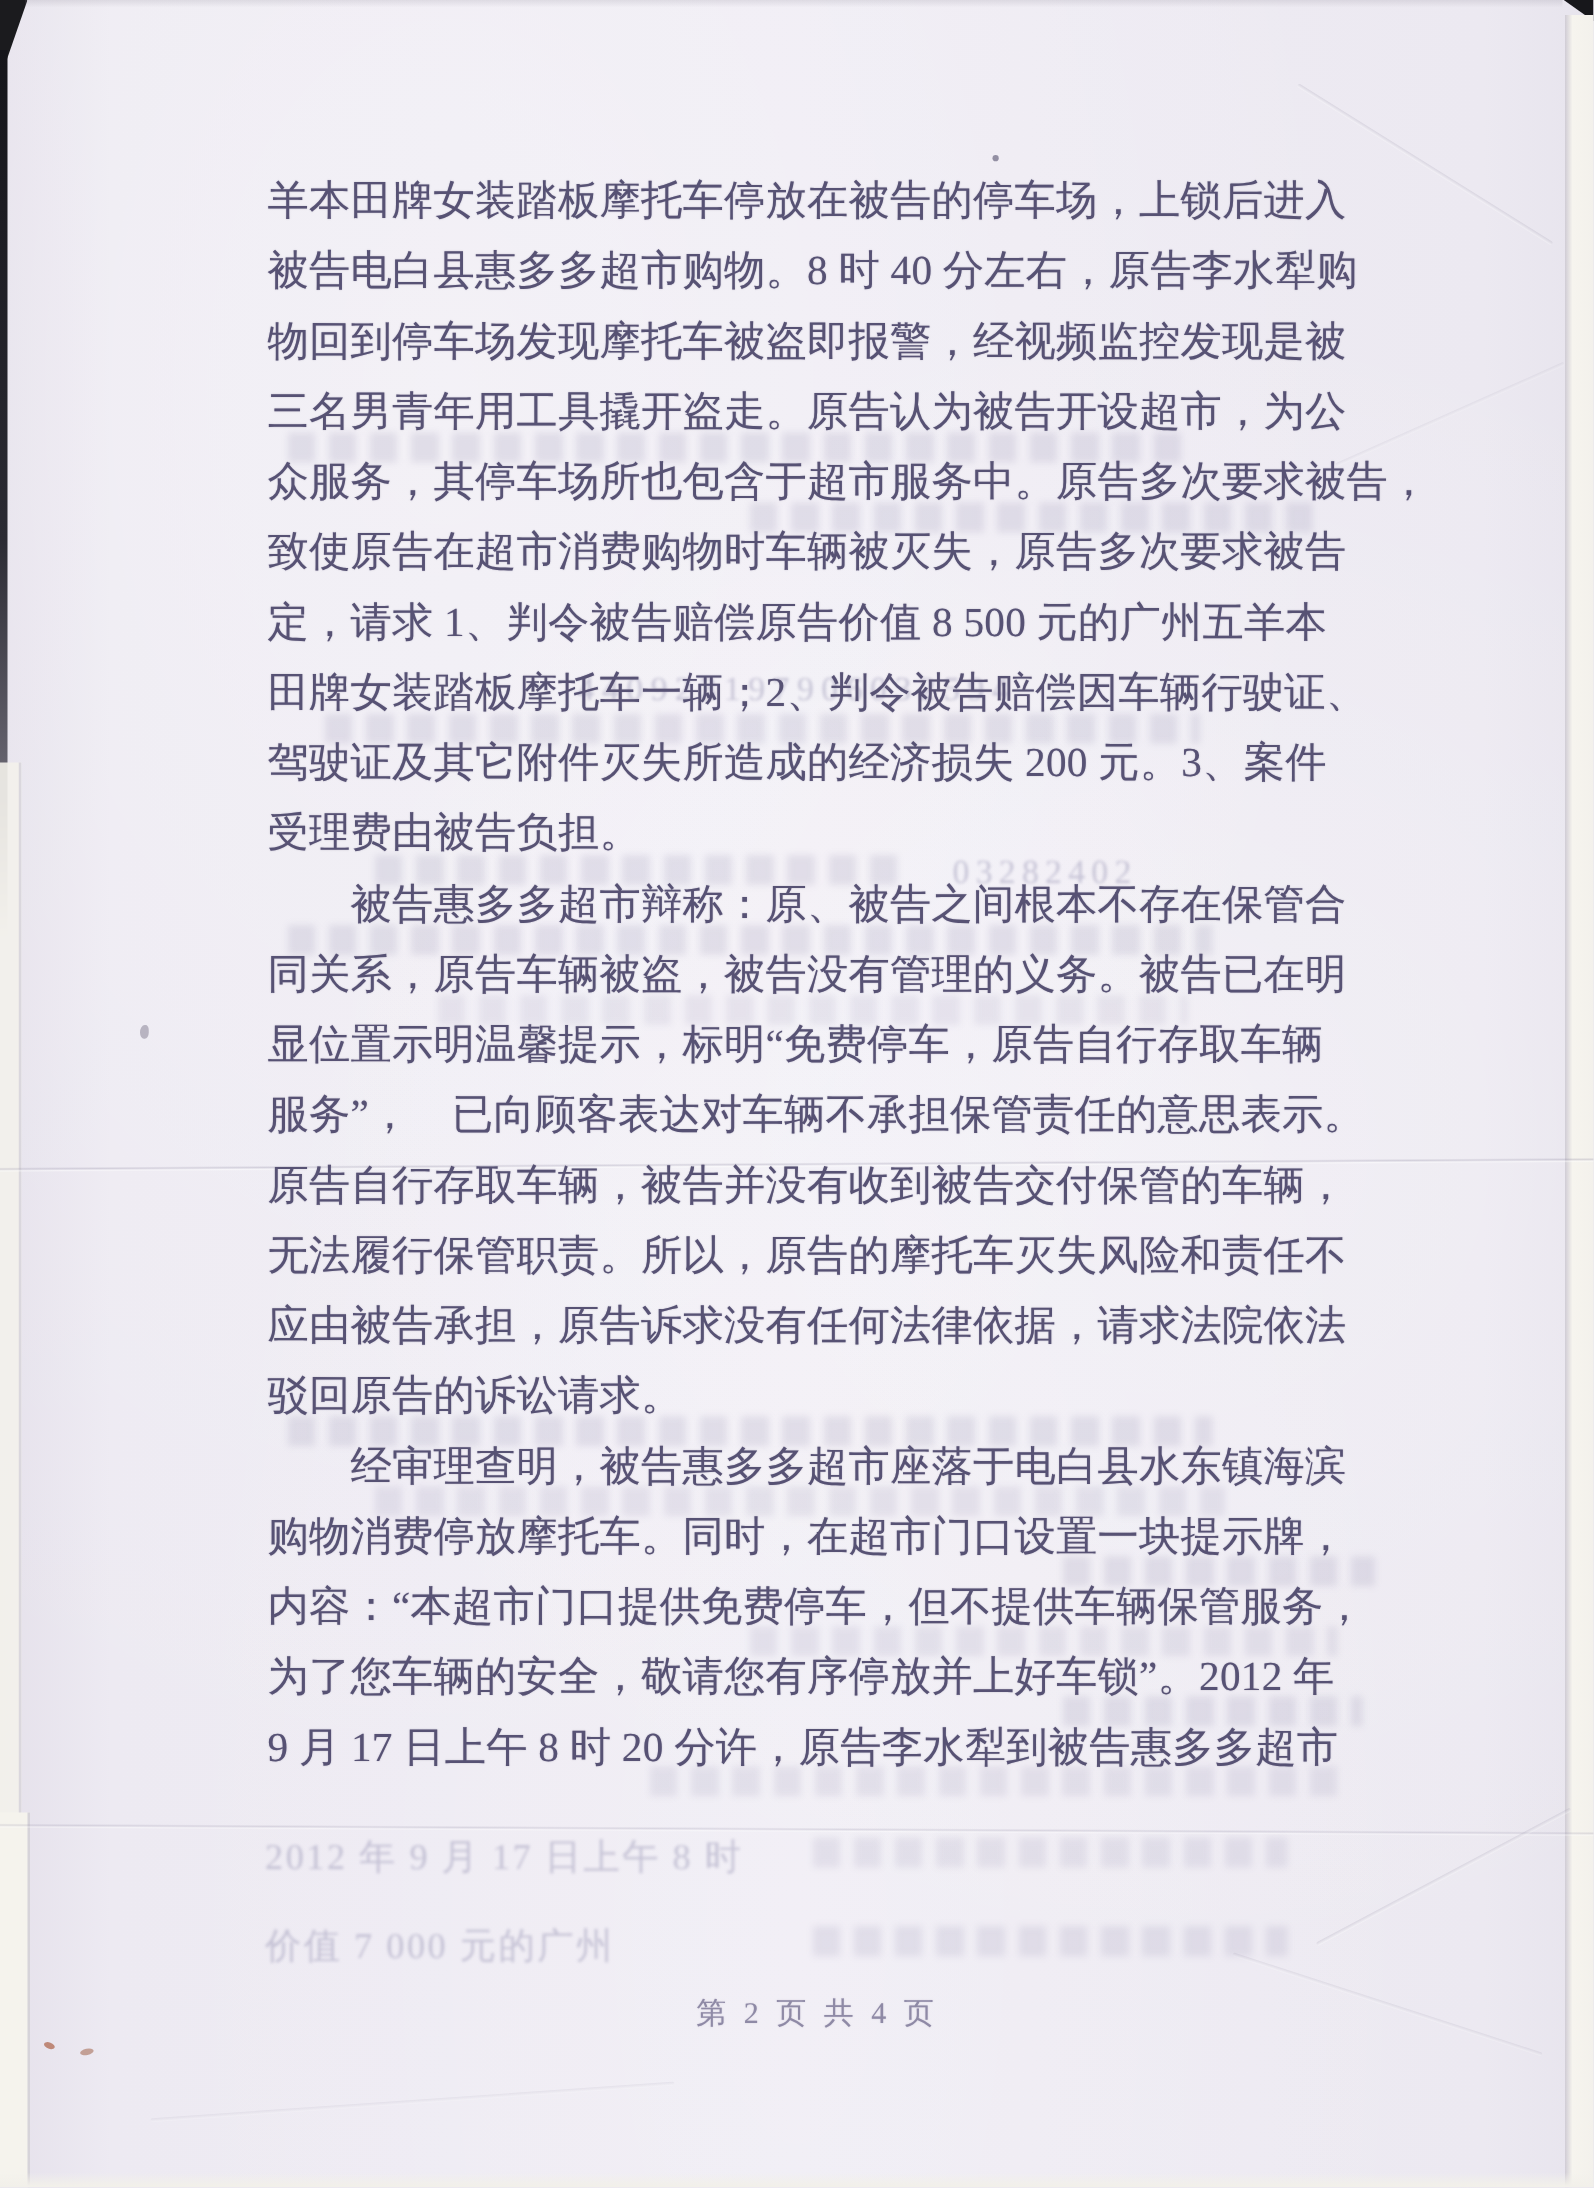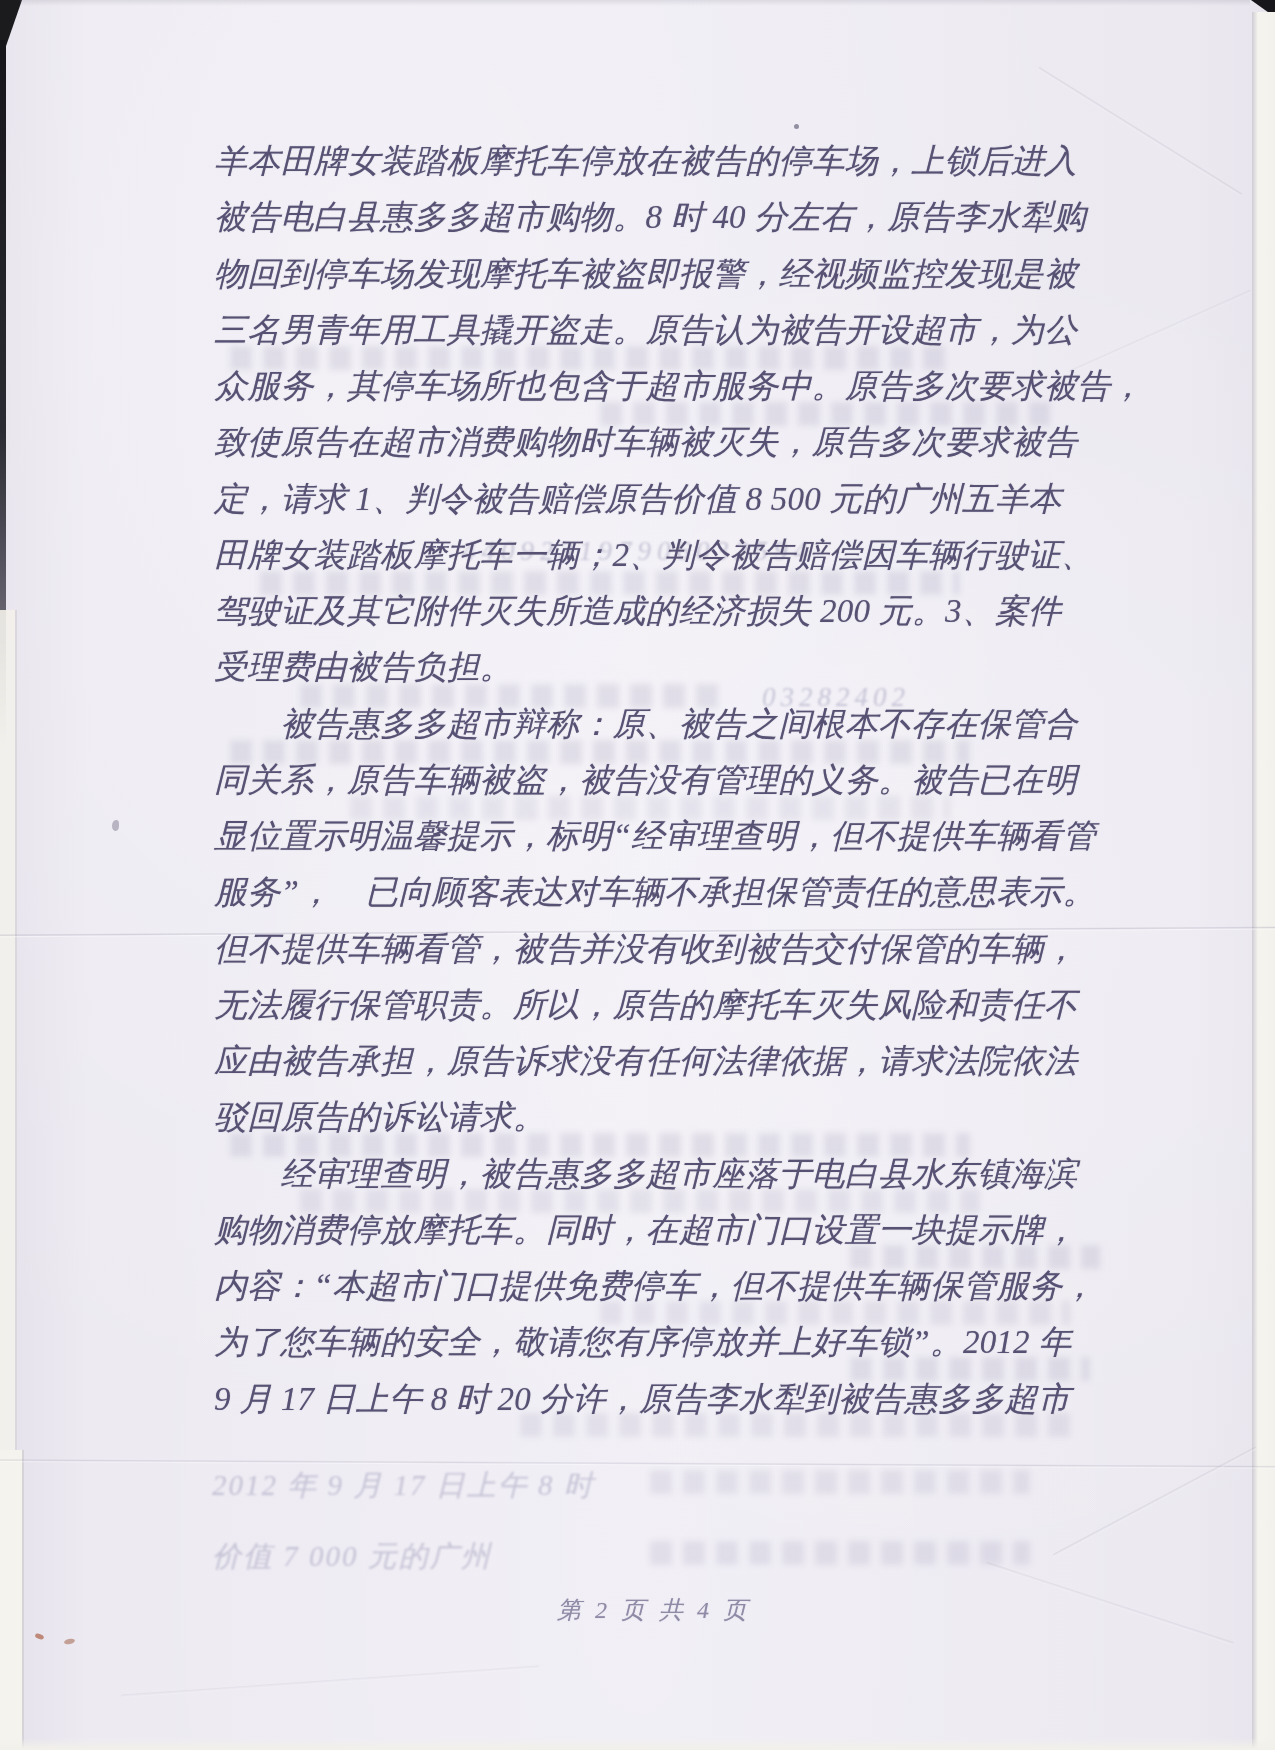--- a/index.html
+++ b/index.html
@@ -10,21 +10,20 @@
     overflow:hidden;
   }
   .scan{
     position:relative;width:1275px;height:1750px;overflow:hidden;
     background:
       radial-gradient(ellipse at 28% 18%, rgba(255,255,255,0.30), transparent 58%),
       radial-gradient(ellipse at 72% 52%, rgba(255,255,255,0.26), transparent 55%),
       radial-gradient(ellipse at 50% 88%, rgba(255,255,255,0.18), transparent 60%),
       linear-gradient(90deg,#e5e1eb 0%,#edeaf2 7%,#efecf4 50%,#ece9f1 93%,#e7e4ed 100%),
       #ebe8f0;
-    font-style: italic;
   }
   
   .edge-top-left-wedge{position:absolute;left:0;top:0;width:22px;height:52px;
     background:#1b1b1e;clip-path:polygon(0 0,100% 0,18% 100%,0 100%);}
   .edge-left-dark{position:absolute;left:0;top:40px;width:6px;height:710px;
     background:linear-gradient(180deg,#15151a 0%,#2b2b33 55%,#6f6c78 85%,rgba(110,107,120,0) 100%);}
   .edge-left-cream{position:absolute;left:0;top:610px;width:15px;height:850px;
     background:#f4f2ec;border-right:2px solid #d9d6dc;opacity:.9;}
   .edge-left-cream-bottom{position:absolute;left:0;top:1450px;width:22px;height:300px;
     background:#f5f3ed;border-right:2px solid #d6d3d9;}
@@ -127,23 +126,23 @@
     <div class="line">物回到停车场发现摩托车被盗即报警，经视频监控发现是被</div>
     <div class="line">三名男青年用工具撬开盗走。原告认为被告开设超市，为公</div>
     <div class="line">众服务，其停车场所也包含于超市服务中。原告多次要求被告，</div>
     <div class="line">致使原告在超市消费购物时车辆被灭失，原告多次要求被告</div>
     <div class="line">定，请求 1、判令被告赔偿原告价值 8 500 元的广州五羊本</div>
     <div class="line">田牌女装踏板摩托车一辆；2、判令被告赔偿因车辆行驶证、</div>
     <div class="line">驾驶证及其它附件灭失所造成的经济损失 200 元。3、案件</div>
     <div class="line">受理费由被告负担。</div>
     <div class="line">　　被告惠多多超市辩称：原、被告之间根本不存在保管合</div>
     <div class="line">同关系，原告车辆被盗，被告没有管理的义务。被告已在明</div>
-    <div class="line">显位置示明温馨提示，标明“经审理查明，但不提供车辆看管</div>
+    <div class="line">显位置示明温馨提示，标明“免费停车，原告自行存取车辆</div>
     <div class="line">服务”，　已向顾客表达对车辆不承担保管责任的意思表示。</div>
-    <div class="line">但不提供车辆看管，被告并没有收到被告交付保管的车辆，</div>
+    <div class="line">原告自行存取车辆，被告并没有收到被告交付保管的车辆，</div>
     <div class="line">无法履行保管职责。所以，原告的摩托车灭失风险和责任不</div>
     <div class="line">应由被告承担，原告诉求没有任何法律依据，请求法院依法</div>
     <div class="line">驳回原告的诉讼请求。</div>
     <div class="line">　　经审理查明，被告惠多多超市座落于电白县水东镇海滨</div>
     <div class="line">购物消费停放摩托车。同时，在超市门口设置一块提示牌，</div>
     <div class="line">内容：“本超市门口提供免费停车，但不提供车辆保管服务，</div>
     <div class="line">为了您车辆的安全，敬请您有序停放并上好车锁”。2012 年</div>
     <div class="line">9 月 17 日上午 8 时 20 分许，原告李水犁到被告惠多多超市</div>
   </div>
 

